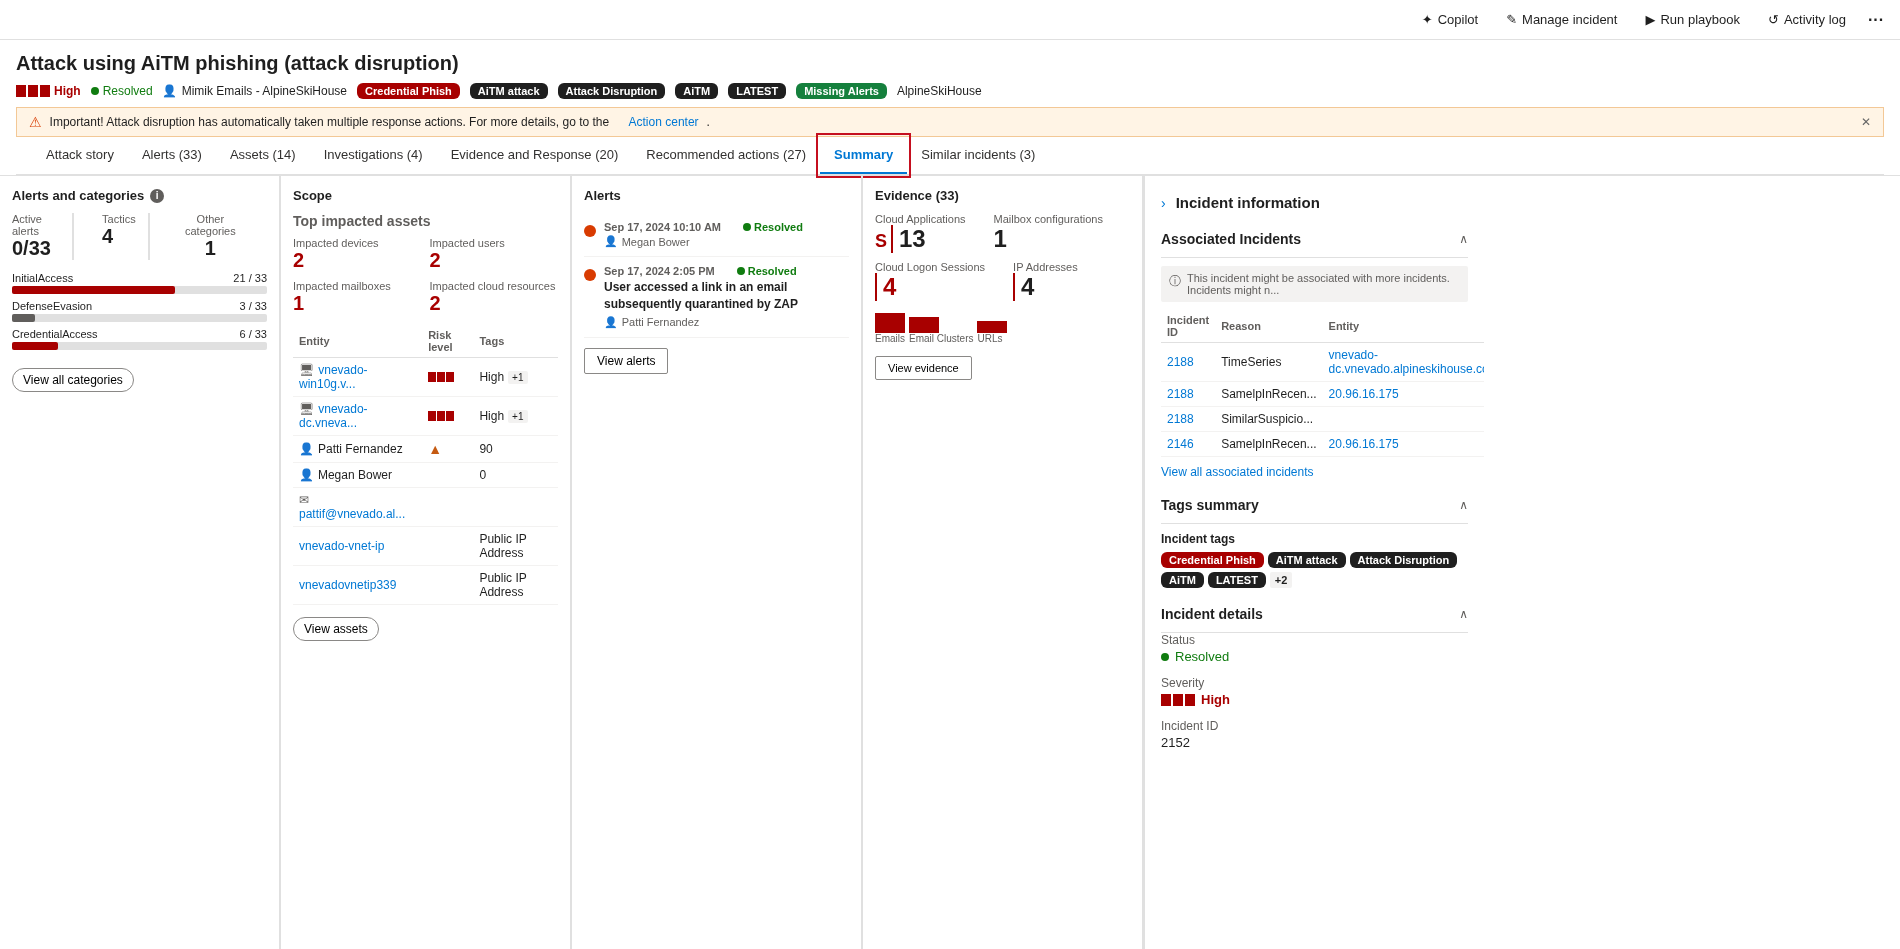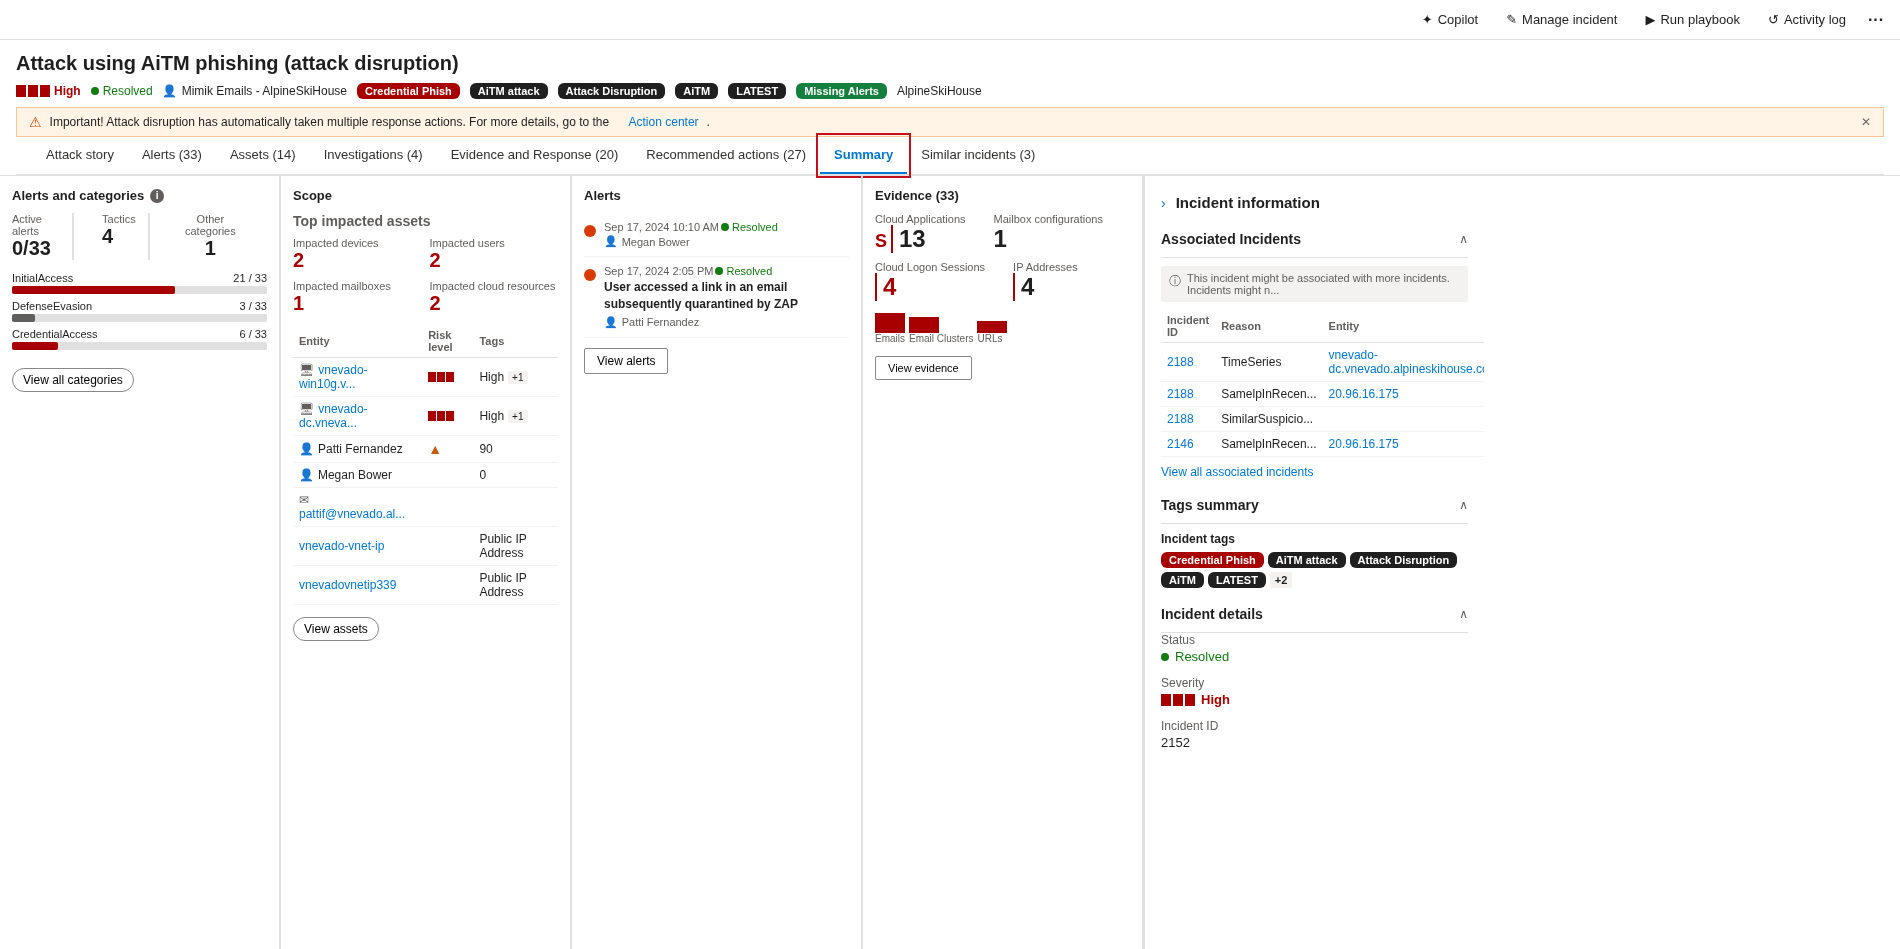--- a/index.html
+++ b/index.html
@@ -78,21 +78,21 @@
     .risk-block { width: 8px; height: 10px; background: #a80000; }
     .risk-text { font-size: 12px; color: #1f1f1f; }
     .tag-count { background: #f3f2f1; border-radius: 2px; padding: 1px 4px; font-size: 10px; margin-left: 4px; }
     .risk-warn { color: #c55a11; font-size: 14px; }
     
     
     .alerts-feed-panel { width: 290px; min-width: 290px; }
     .alert-item { display: flex; gap: 8px; padding: 8px 0; border-bottom: 1px solid #f3f2f1; }
     .alert-dot { width: 12px; height: 12px; border-radius: 50%; flex-shrink: 0; margin-top: 4px; }
     .alert-dot.orange { background: #d83b01; }
-    .alert-meta { font-size: 11px; color: #605e5c; margin-bottom: 2px; display: flex; align-items: center; gap: 2px; }
+    .alert-meta { font-size: 11px; color: #605e5c; margin-bottom: 2px; display: flex; align-items: center; gap: 22px; font-weight: bold; }
     .alert-resolved { display: flex; align-items: center; gap: 3px; color: #107c10; font-size: 11px; }
     .alert-title { font-size: 12px; font-weight: 600; color: #1f1f1f; margin-bottom: 3px; line-height: 1.4; }
     .alert-user { font-size: 11px; color: #605e5c; display: flex; align-items: center; gap: 4px; }
     .view-alerts-btn { padding: 5px 12px; border: 1px solid #8a8886; background: #fff; font-size: 12px; cursor: pointer; border-radius: 2px; margin-top: 10px; }
     
     
     .evidence-panel { width: 280px; min-width: 280px; }
     .evidence-item-label { font-size: 11px; color: #605e5c; }
     .view-evidence-btn { padding: 5px 12px; border: 1px solid #8a8886; background: #fff; font-size: 11px; cursor: pointer; border-radius: 2px; margin-top: 8px; }
     .evidence-bar-label { font-size: 10px; color: #605e5c; }

